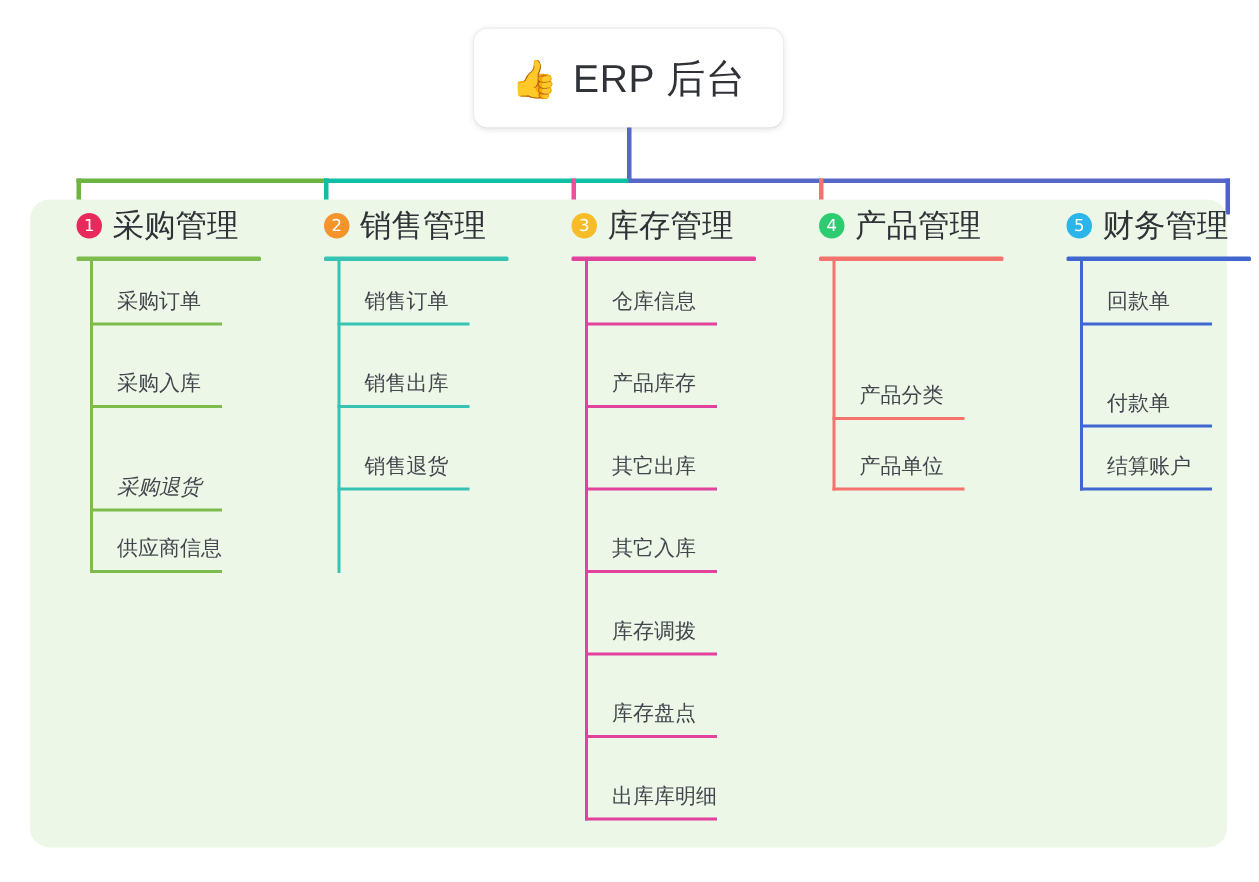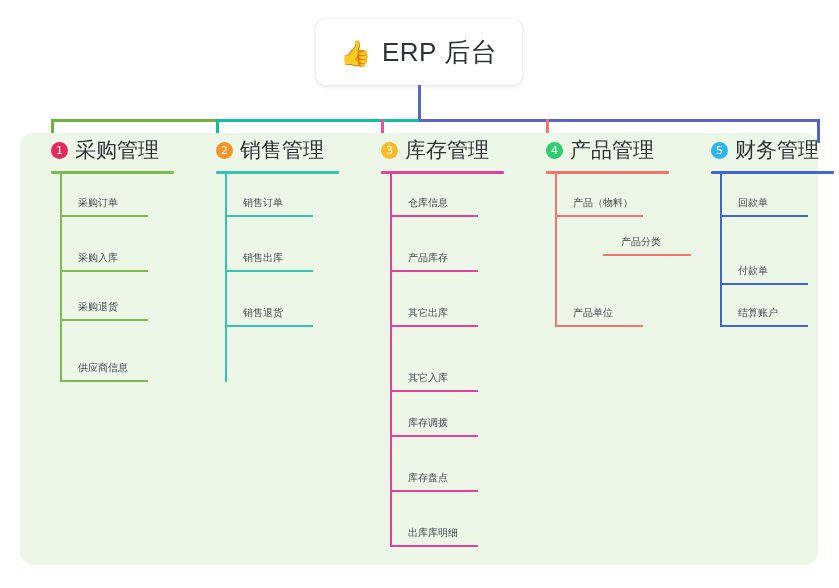--- a/index.html
+++ b/index.html
@@ -115,21 +115,21 @@
   .leaf {
     position: absolute;
     left: 30px;
     width: 112px;
     height: 32px;
   }
   .leaf-label {
     position: absolute;
     left: 18px;
     bottom: 7px;
-    font-size: 10px;
+    font-size: 14px;
     color: #43474d;
     white-space: nowrap;
   }
   .leaf-rule {
     position: absolute;
     left: 0px;
     bottom: 0px;
     height: 1.6px;
     width: 88px;
   }
@@ -167,21 +167,21 @@
         </div>
         <div class="col-stem" style="background: rgb(125, 187, 76); height: 208px;"></div>
         <div class="leaf" style="top: 52px;">
           <span class="leaf-label">采购订单</span>
           <div class="leaf-rule" style="background: rgb(125, 187, 76);"></div>
         </div>
         <div class="leaf" style="top: 107px;">
           <span class="leaf-label">采购入库</span>
           <div class="leaf-rule" style="background: rgb(125, 187, 76);"></div>
         </div>
-        <div class="leaf" style="top: 156px;">
+        <div class="leaf" style="top: 176px; font-style: italic;">
           <span class="leaf-label">采购退货</span>
           <div class="leaf-rule" style="background: rgb(125, 187, 76);"></div>
         </div>
         <div class="leaf" style="top: 217px;">
           <span class="leaf-label">供应商信息</span>
           <div class="leaf-rule" style="background: rgb(125, 187, 76);"></div>
         </div>
       </div>
       <div class="column" style="left: 175px;">
         <div class="col-head">
@@ -219,21 +219,21 @@
           <div class="leaf-rule" style="background: rgb(224, 66, 156);"></div>
         </div>
         <div class="leaf" style="top: 107px; padding-left: 32px;">
           <span class="leaf-label">产品库存</span>
           <div class="leaf-rule" style="background: rgb(224, 66, 156);"></div>
         </div>
         <div class="leaf" style="top: 162px;">
           <span class="leaf-label">其它出库</span>
           <div class="leaf-rule" style="background: rgb(224, 66, 156);"></div>
         </div>
-        <div class="leaf" style="top: 227px; padding-left: 16px;">
+        <div class="leaf" style="top: 217px; padding-left: 16px;">
           <span class="leaf-label">其它入库</span>
           <div class="leaf-rule" style="background: rgb(224, 66, 156);"></div>
         </div>
         <div class="leaf" style="top: 272px;">
           <span class="leaf-label">库存调拨</span>
           <div class="leaf-rule" style="background: rgb(224, 66, 156);"></div>
         </div>
         <div class="leaf" style="top: 327px; text-align: right;">
           <span class="leaf-label">库存盘点</span>
           <div class="leaf-rule" style="background: rgb(224, 66, 156);"></div>
@@ -245,25 +245,21 @@
       </div>
       <div class="column" style="left: 505px;">
         <div class="col-head">
           <div class="col-head-row">
             <span class="badge" style="background: rgb(46, 204, 113);">4</span>
             <span class="col-title">产品管理</span>
           </div>
           <div class="col-rule" style="background: rgb(244, 115, 108);"></div>
         </div>
         <div class="col-stem" style="background: rgb(244, 115, 108); height: 153px;"></div>
-        <div class="leaf" style="top: 52px;">
-          <span class="leaf-label">产品（物料）</span>
-          <div class="leaf-rule" style="background: rgb(244, 115, 108);"></div>
-        </div>
-        <div class="leaf" style="top: 91px; margin-left: 48px;">
+        <div class="leaf" style="top: 115px;">
           <span class="leaf-label">产品分类</span>
           <div class="leaf-rule" style="background: rgb(244, 115, 108);"></div>
         </div>
         <div class="leaf" style="top: 162px; text-align: center;">
           <span class="leaf-label">产品单位</span>
           <div class="leaf-rule" style="background: rgb(244, 115, 108);"></div>
         </div>
       </div>
       <div class="column" style="left: 670px;">
         <div class="col-head">

